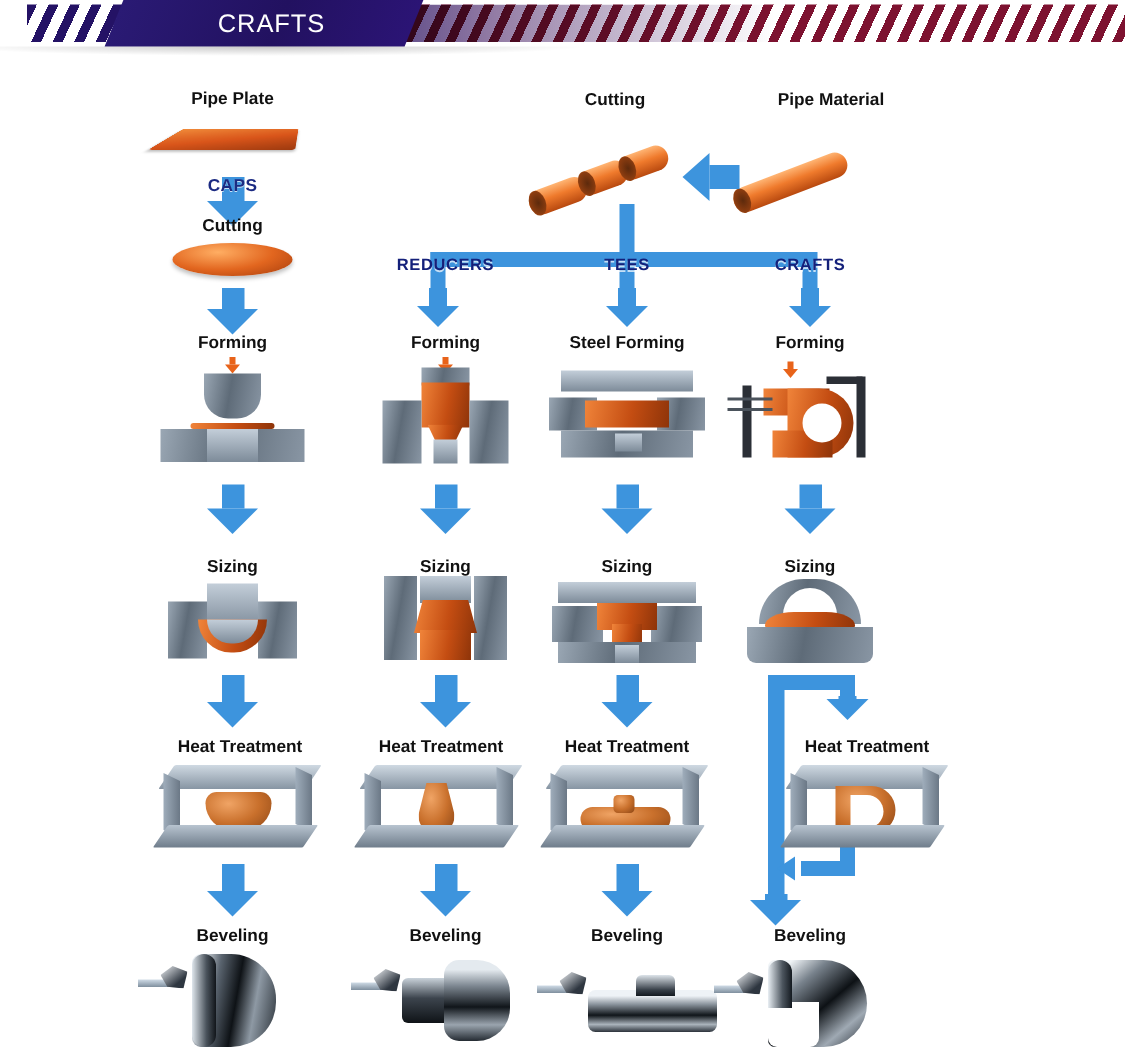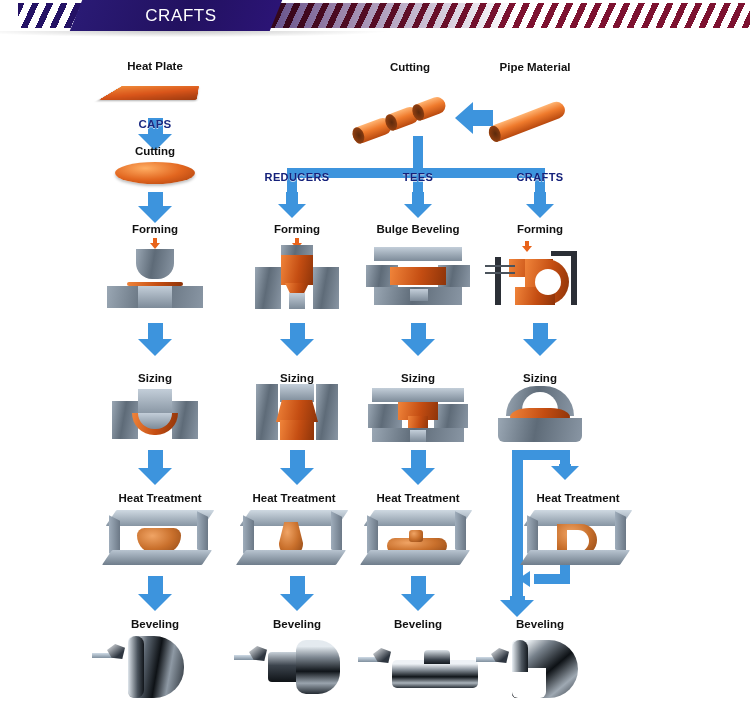--- a/index.html
+++ b/index.html
@@ -102,25 +102,25 @@
 <div id="banner">
   <div class="stripe-band stripe-left"></div>
   <div class="stripe-band stripe-right"></div>
   <div id="banner-plate"></div>
   <div id="banner-title">CRAFTS</div>
 </div>
 <div id="banner-shadow"></div>
 
 <div id="canvas">
 
-  <div class="lbl" style="left:155px;top:20px;">Heat Plate</div>
+  <div class="lbl" style="left:155px;top:20px;">Pipe Plate</div>
   <div class="art steel" style="left:155px;top:39px;"></div>
 
   <div class="lbl" style="left:410px;top:21px;">Cutting</div>
-  <div class="lbl" style="left:515px;top:21px;padding-left:40px;">Pipe Material</div>
+  <div class="lbl" style="left:534px;top:21px;padding-left:40px;">Pipe Material</div>
 
   <div class="pipe" style="left:352px;top:82px;width:40px;transform:rotate(-20deg);"></div>
   <div class="pipe" style="left:385px;top:70px;width:34px;transform:rotate(-20deg);"></div>
   <div class="pipe" style="left:412px;top:60px;width:34px;transform:rotate(-20deg);"></div>
 
   <div class="pipe" style="left:487px;top:73px;width:80px;transform:rotate(-21deg);"></div>
 
   <div class="larr" style="left:455px;top:62px;"></div>
   <div class="rail" style="left:473px;top:70px;width:20px;height:16px;"></div>
 
@@ -156,21 +156,21 @@
       <i></i>
       <b></b>
     </div>
   <div class="darr slim" style="left:540px;top:152px;--sh:12px;">
       <i></i>
       <b></b>
     </div>
 
   <div class="lbl" style="left:155px;top:183px;">Forming</div>
   <div class="lbl" style="left:297px;top:183px;">Forming</div>
-  <div class="lbl" style="left:418px;top:183px;">Bulge Beveling</div>
+  <div class="lbl" style="left:418px;top:183px;">Steel Forming</div>
   <div class="lbl" style="left:540px;top:183px;">Forming</div>
 
   <div class="oarr" style="left:155px;top:198px;">
       <i></i>
       <b></b>
     </div>
   <div class="oarr" style="left:297px;top:198px;">
       <i></i>
       <b></b>
     </div>

